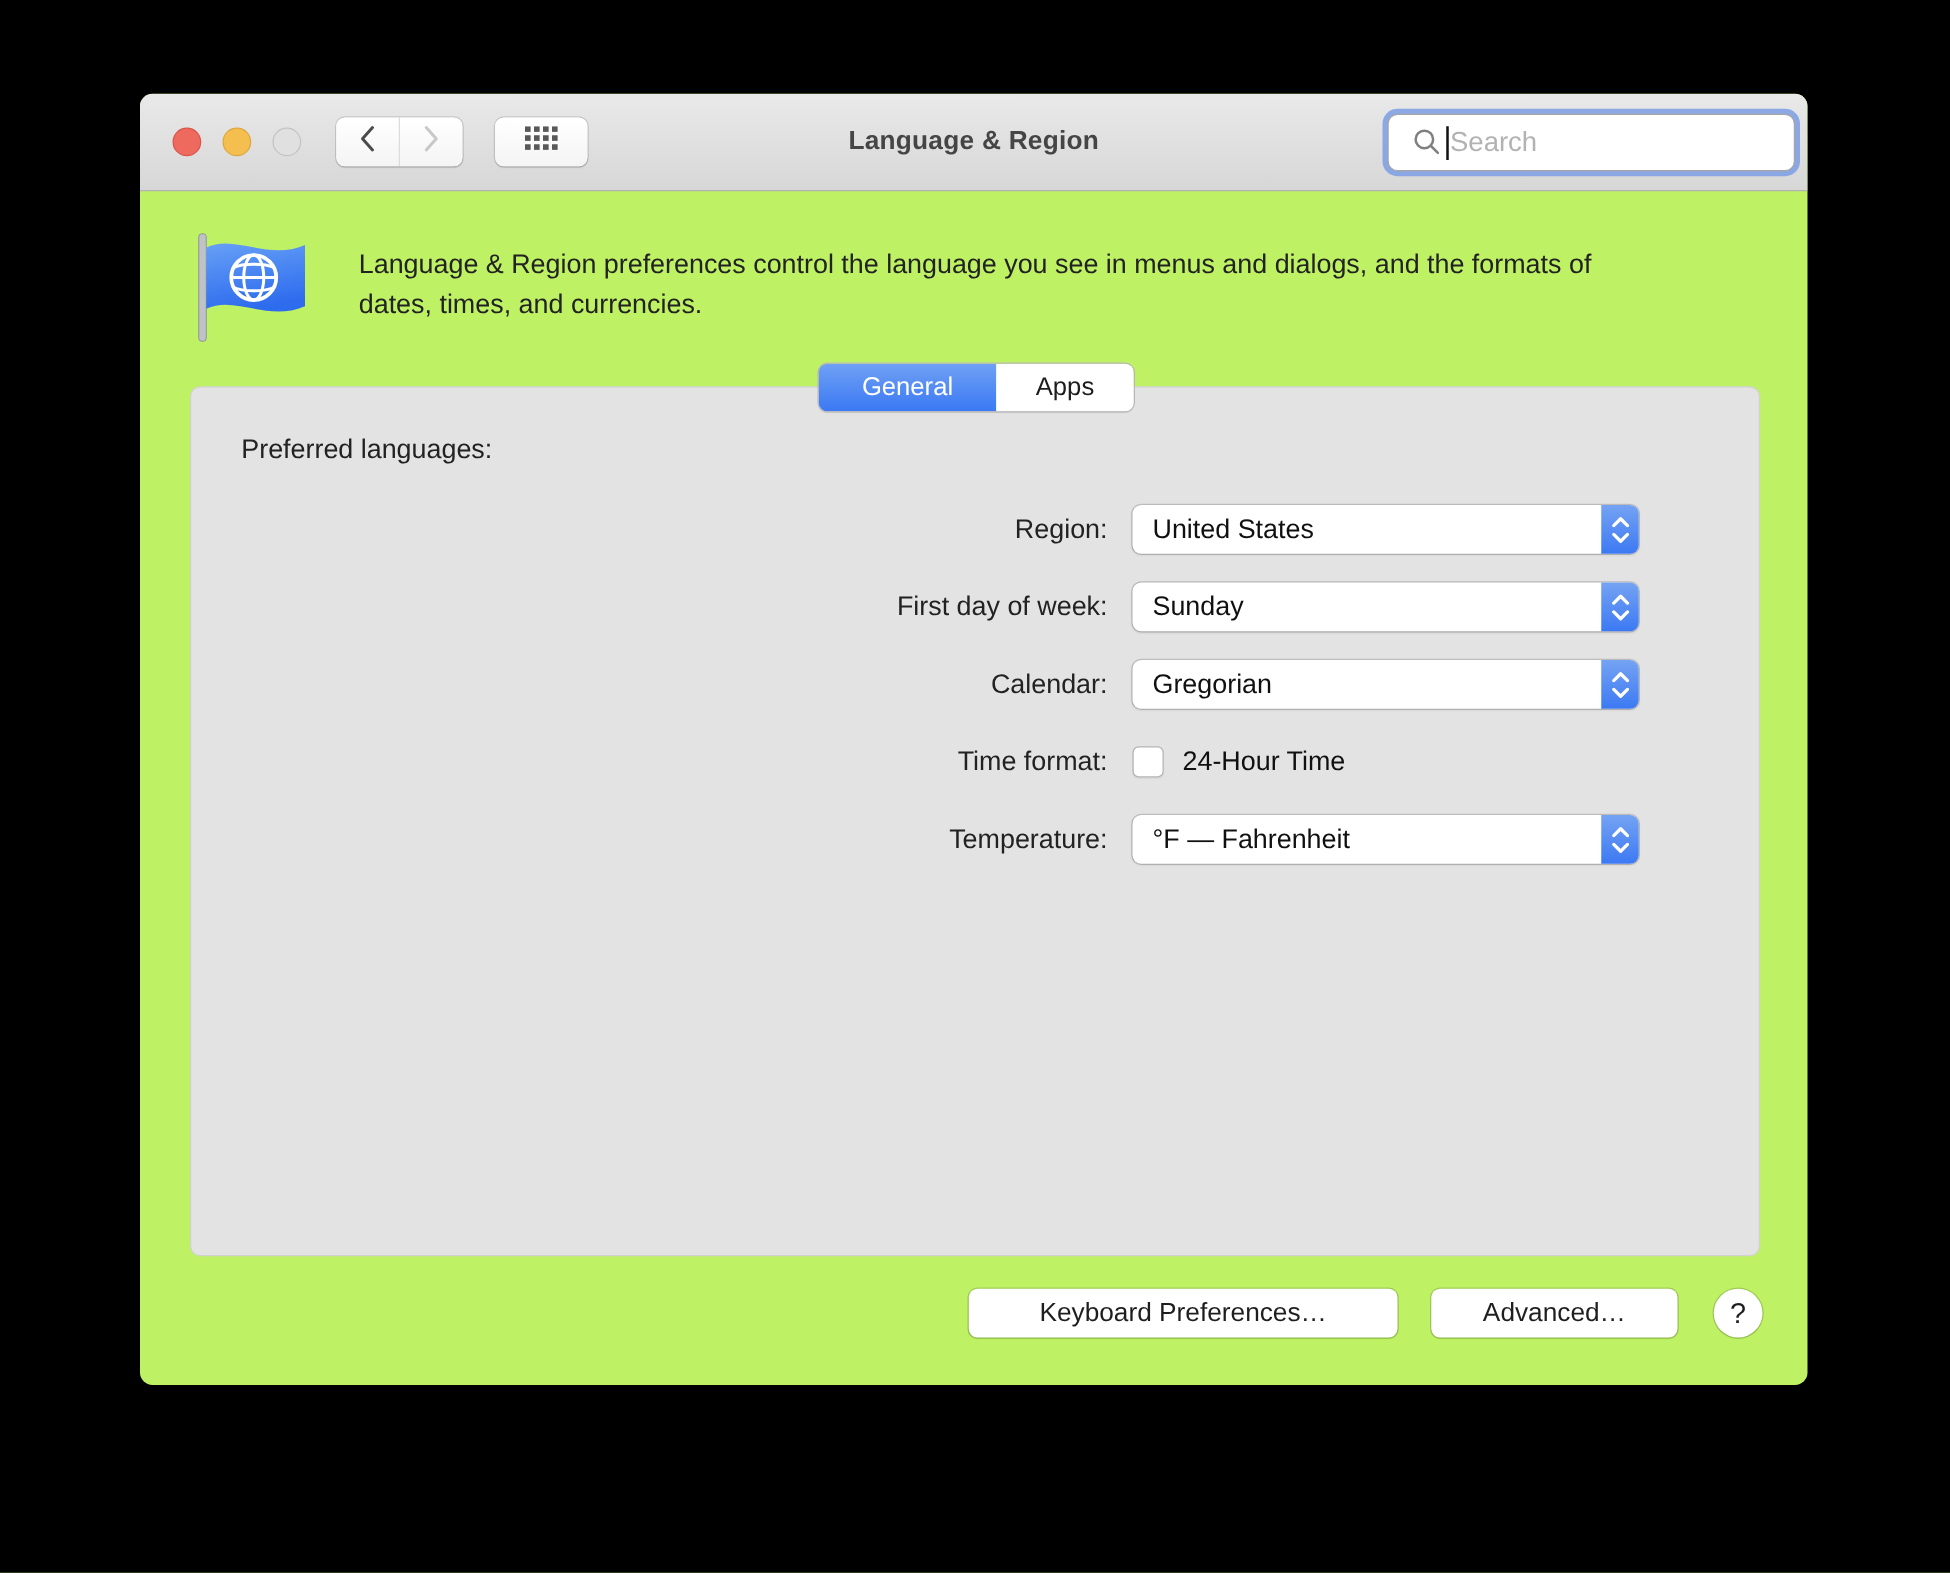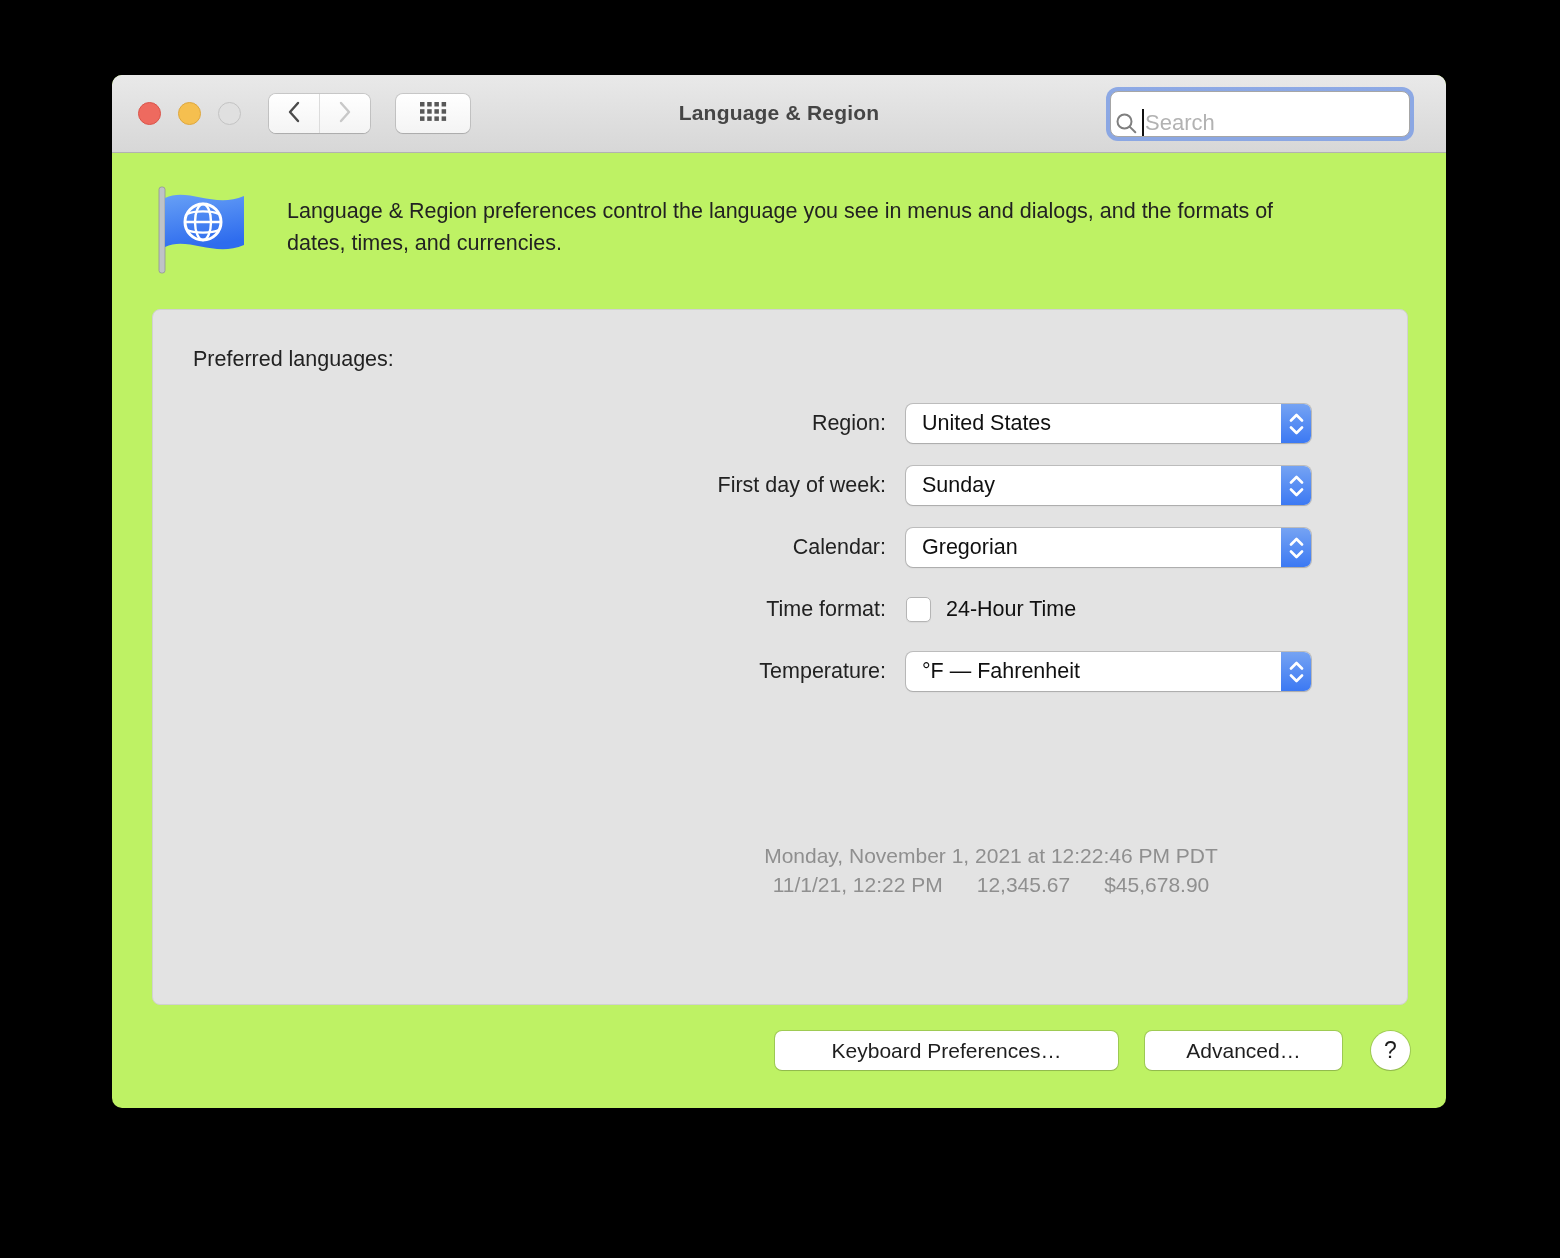--- a/index.html
+++ b/index.html
@@ -17,23 +17,23 @@
   .t-gray{left:106px;background:#e0e0e0;border:1px solid #c3c3c3;}
   .navgroup{position:absolute;left:157px;top:19px;width:101px;height:39px;display:flex;border-radius:7px;
             background:#fff;box-shadow:0 0 0 1px rgba(0,0,0,.13),0 1px 1px rgba(0,0,0,.10);overflow:hidden;}
   .navbtn{flex:1;display:flex;align-items:center;justify-content:center;background:linear-gradient(#ffffff,#f4f4f4);}
   .navbtn.back{border-right:1px solid #dcdcdc;}
   .gridbtn{position:absolute;left:284px;top:19px;width:74px;height:39px;border-radius:7px;
            background:linear-gradient(#ffffff,#f4f4f4);box-shadow:0 0 0 1px rgba(0,0,0,.13),0 1px 1px rgba(0,0,0,.10);
            display:flex;align-items:center;justify-content:center;}
   .win-title{position:absolute;left:0;right:0;top:0;height:76px;display:flex;align-items:center;justify-content:center;
              font-size:21px;font-weight:bold;color:#454545;letter-spacing:.2px;}
-  .search{position:absolute;left:998px;top:16px;width:300px;height:46px;background:#fff;border:1px solid #a6a6a6;
-          border-radius:8px;box-shadow:0 0 0 4px rgba(125,158,228,.85);display:flex;align-items:flex-end;
-          padding:0 4px;box-sizing:border-box;}
+  .search{position:absolute;left:998px;top:16px;width:326px;height:46px;background:#fff;border:1px solid #a6a6a6;
+          border-radius:8px;box-shadow:0 0 0 4px rgba(125,158,228,.85);display:flex;align-items:center;
+          padding:0 19px;box-sizing:border-box;}
   .search .caret{width:2px;height:27px;background:#111;margin:0 1px 0 3px;}
   .search .ph{color:#b2b2b2;font-size:22px;}
 
   
   .flag{position:absolute;left:44px;top:110px;width:92px;height:90px;}
   .desc{position:absolute;left:175px;top:120px;width:1010px;font-size:21.5px;line-height:32px;color:#222;}
 
   
   .panel{position:absolute;left:40px;top:234px;width:1256px;height:696px;background:#e3e3e3;
          border:1px solid #d1d1d1;border-radius:8px;box-sizing:border-box;}
@@ -221,28 +221,24 @@
       <div class="dd-stepper">
         <svg width="15" height="9" viewBox="0 0 15 9">
             <path d="M2 7.5 L7.5 2 L13 7.5" stroke="#fff" stroke-width="2.6" fill="none" stroke-linecap="round" stroke-linejoin="round"></path>
           </svg>
         <svg width="15" height="9" viewBox="0 0 15 9">
             <path d="M2 1.5 L7.5 7 L13 1.5" stroke="#fff" stroke-width="2.6" fill="none" stroke-linecap="round" stroke-linejoin="round"></path>
           </svg>
       </div>
     </div>
 
-    <div class="preview">
-      <div>Monday, November 1, 2021 at 12:22:46 PM PDT</div>
-      <div class="preview-row">
-        <span>11/1/21, 12:22 PM</span>
-        <span>12,345.67</span>
-        <span>$45,678.90</span>
-      </div>
-    </div>
-  </div>
-
+  </div>
+
+  <div class="tabs">
+    <div class="tab sel">General</div>
+    <div class="tab unsel">Apps</div>
+  </div>
 
   <div class="btn btn-kb">Keyboard Preferences…</div>
   <div class="btn btn-adv">Advanced…</div>
   <div class="btn-help">?</div>
 
 </div>
 
 </body></html>

